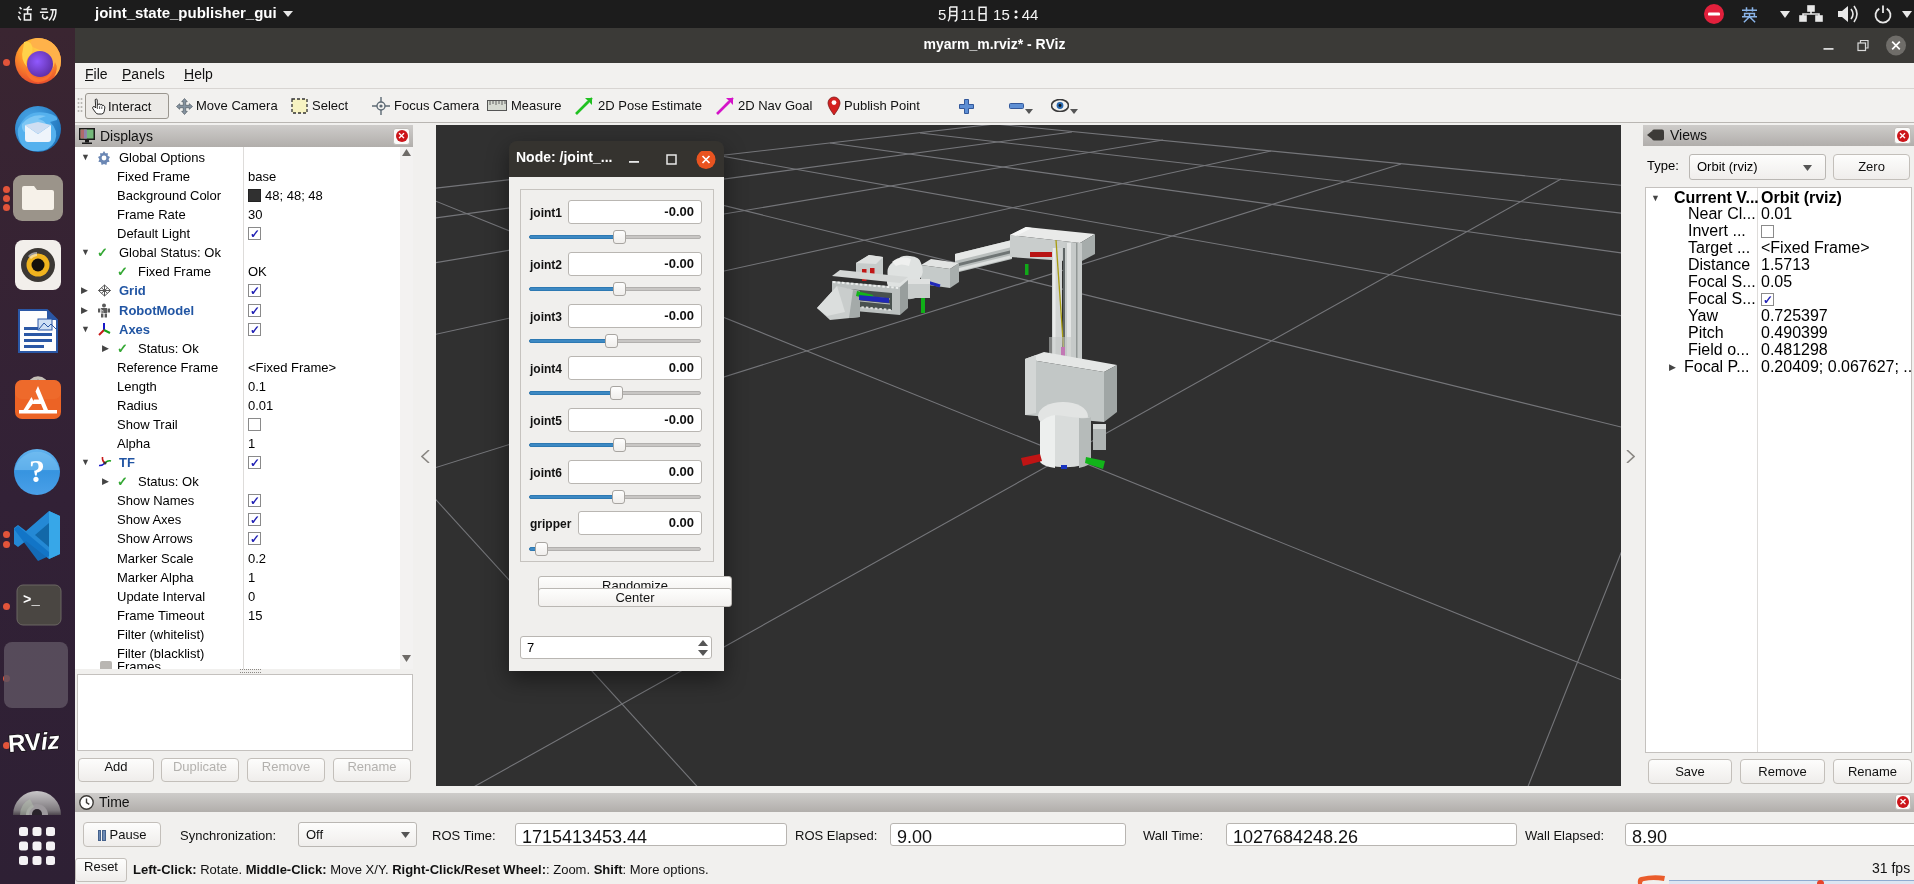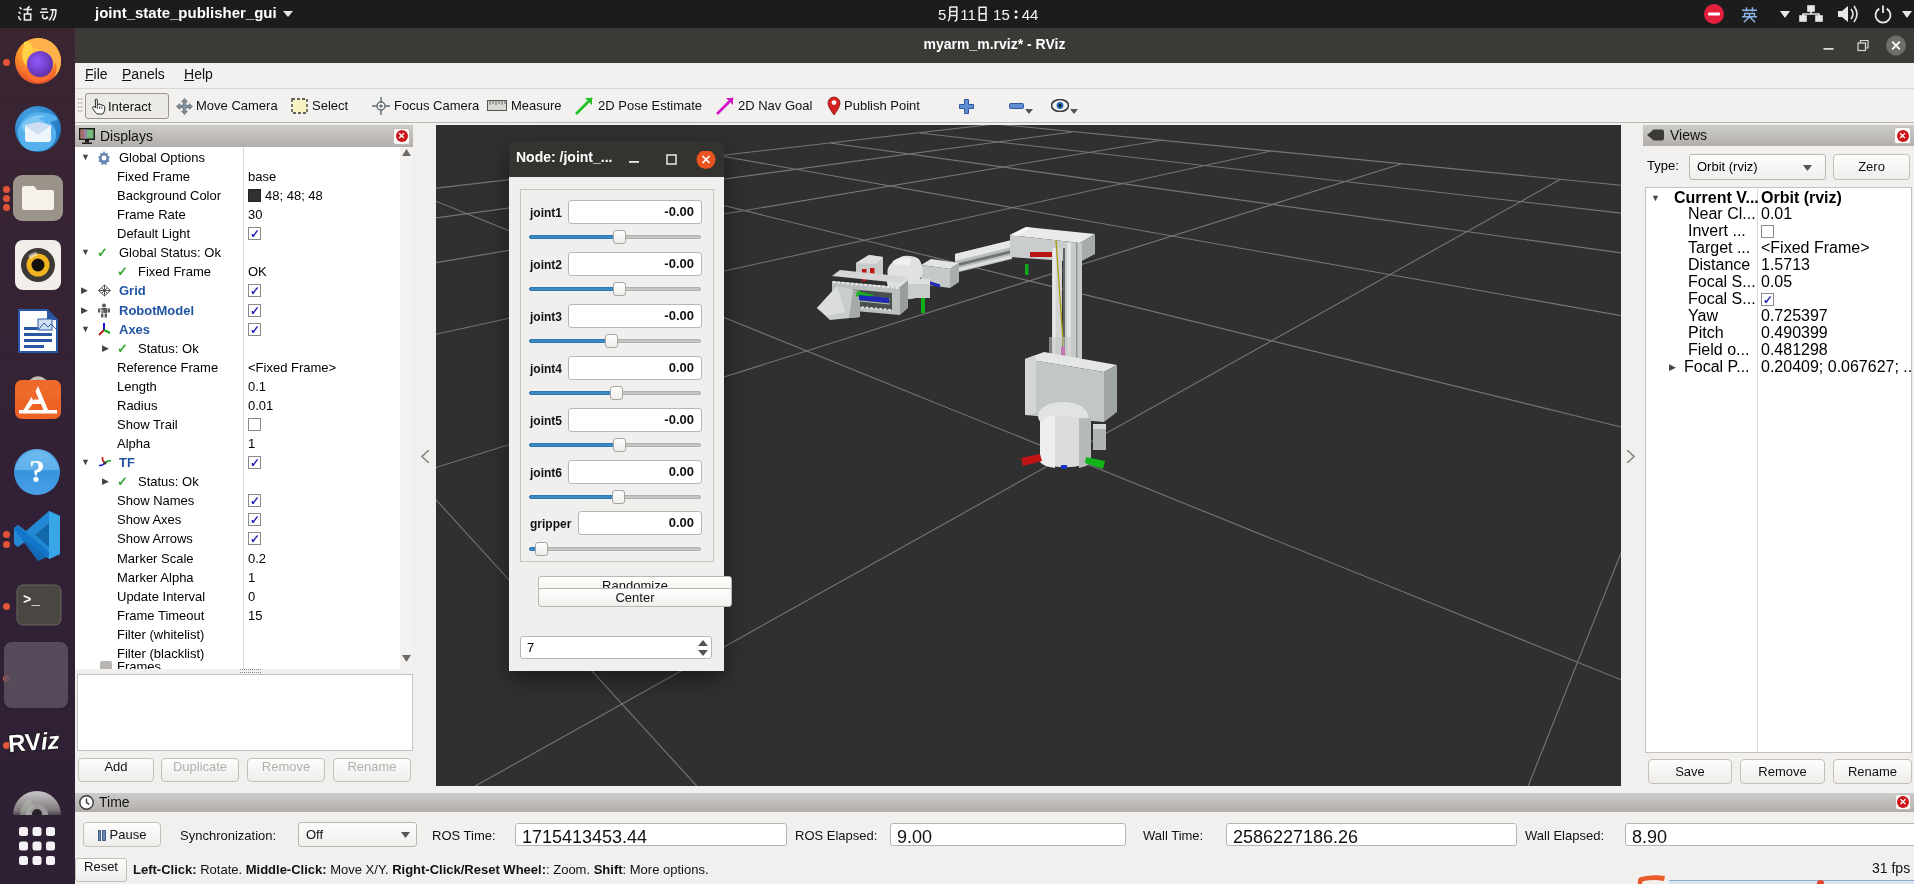--- a/index.html
+++ b/index.html
@@ -705,21 +705,21 @@
   <span class="abs" style="left:105px;top:16px">Synchronization:</span>
   <span class="abs" style="left:223px;top:10px;width:119px;height:25px;background:linear-gradient(180deg,#fdfdfc,#f0eeec);border:1px solid #bab7b3;border-radius:3px;padding:4px 7px">Off</span>
   <svg class="abs" style="left:326px;top:20px" width="9" height="6" viewBox="0 0 9 6">
         <path d="M0 0 h9 l-4.5 6 z" fill="#555"></path>
       </svg>
   <span class="abs" style="left:357px;top:16px">ROS Time:</span>
   <span class="tfield" style="left:440px;width:272px">1715413453.44</span>
   <span class="abs" style="left:720px;top:16px">ROS Elapsed:</span>
   <span class="tfield" style="left:815px;width:236px">9.00</span>
   <span class="abs" style="left:1068px;top:16px">Wall Time:</span>
-  <span class="tfield" style="left:1151px;width:291px">2586227186.26</span>
+  <span class="tfield" style="left:1151px;width:291px">1027684248.26</span>
   <span class="abs" style="left:1450px;top:16px">Wall Elapsed:</span>
   <span class="tfield" style="left:1550px;width:308px">8.90</span>
 </div>
 <div id="statusbar" class="abs">
   <span class="qbtn" style="left:0px;top:7px;width:52px;height:24px;border-radius:3px">Reset</span>
   <span class="abs" style="left:58px;top:11px"><b>Left-Click:</b> Rotate. <b>Middle-Click:</b> Move X/Y. <b>Right-Click/Reset Wheel:</b>: Zoom. <b>Shift</b>: More options.</span>
   <span class="abs" style="left:1797px;top:9px;font-size:14px">31 fps</span>
   <div class="abs" style="left:1594px;top:29px;width:245px;height:4px;background:#dce6f2;border-top:1px solid #8fabd0"></div>
   <svg class="abs" style="left:1559px;top:24px" width="34" height="9" viewBox="0 0 34 9">
         <path d="M4 9 q-1 -6 3 -7 q12 -3 24 -1 l-1 5 q-11 -2 -20 0 q-2 0 -2 3 z" fill="#ea5c2b"></path>

